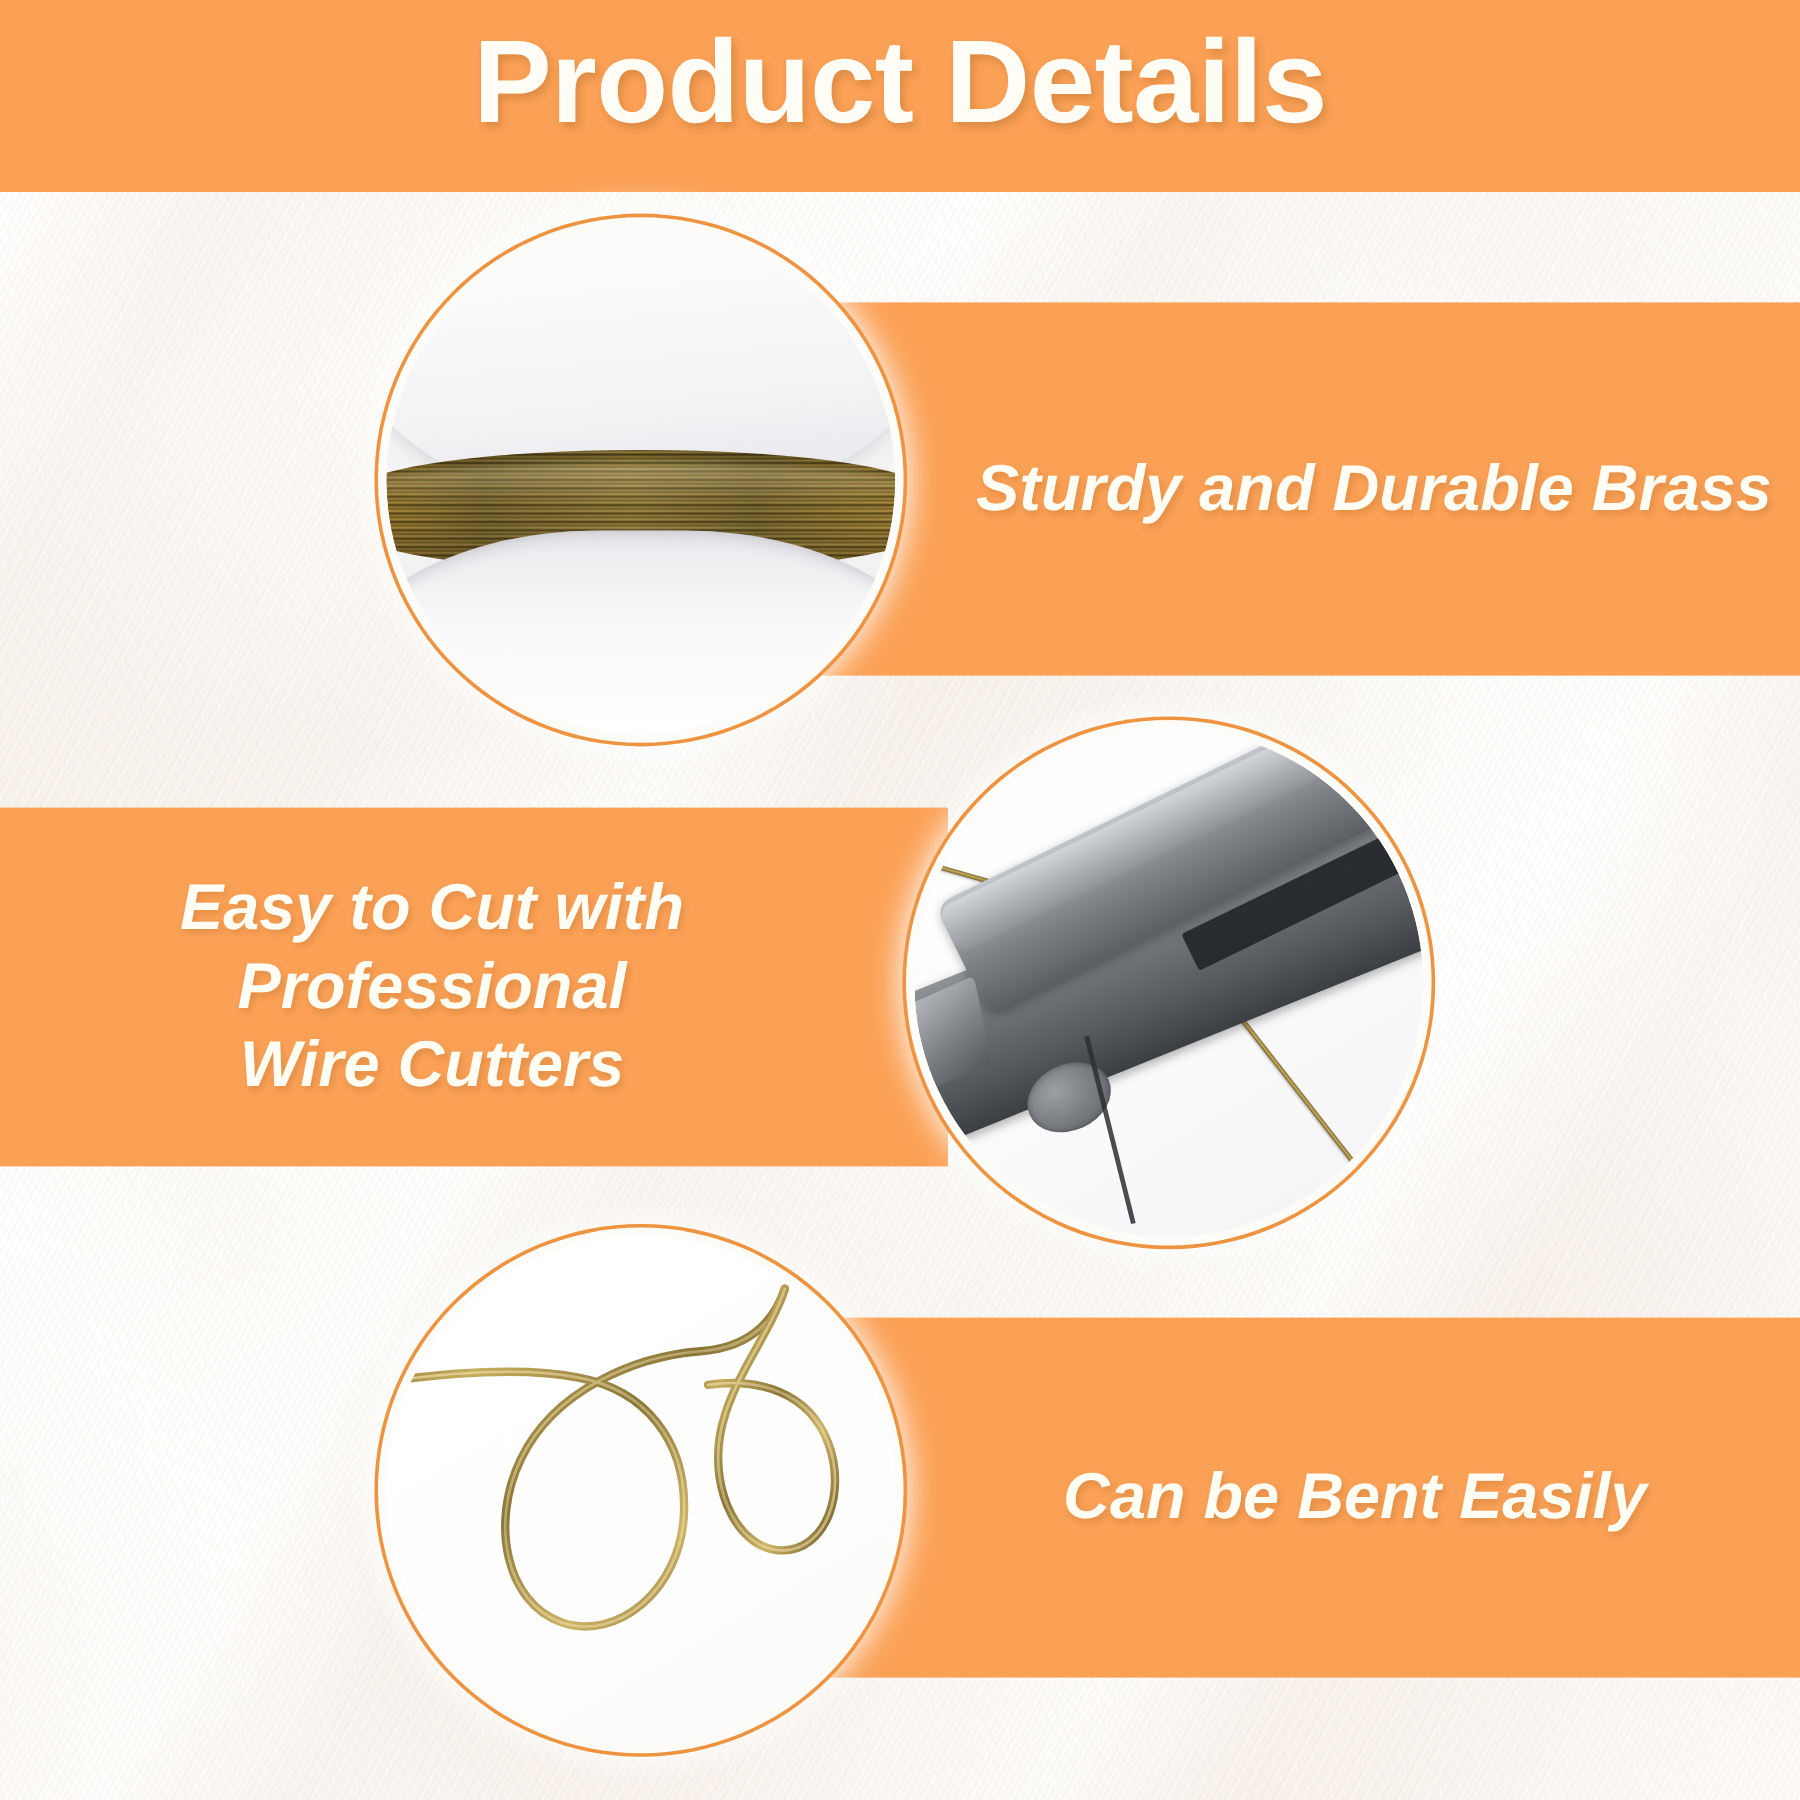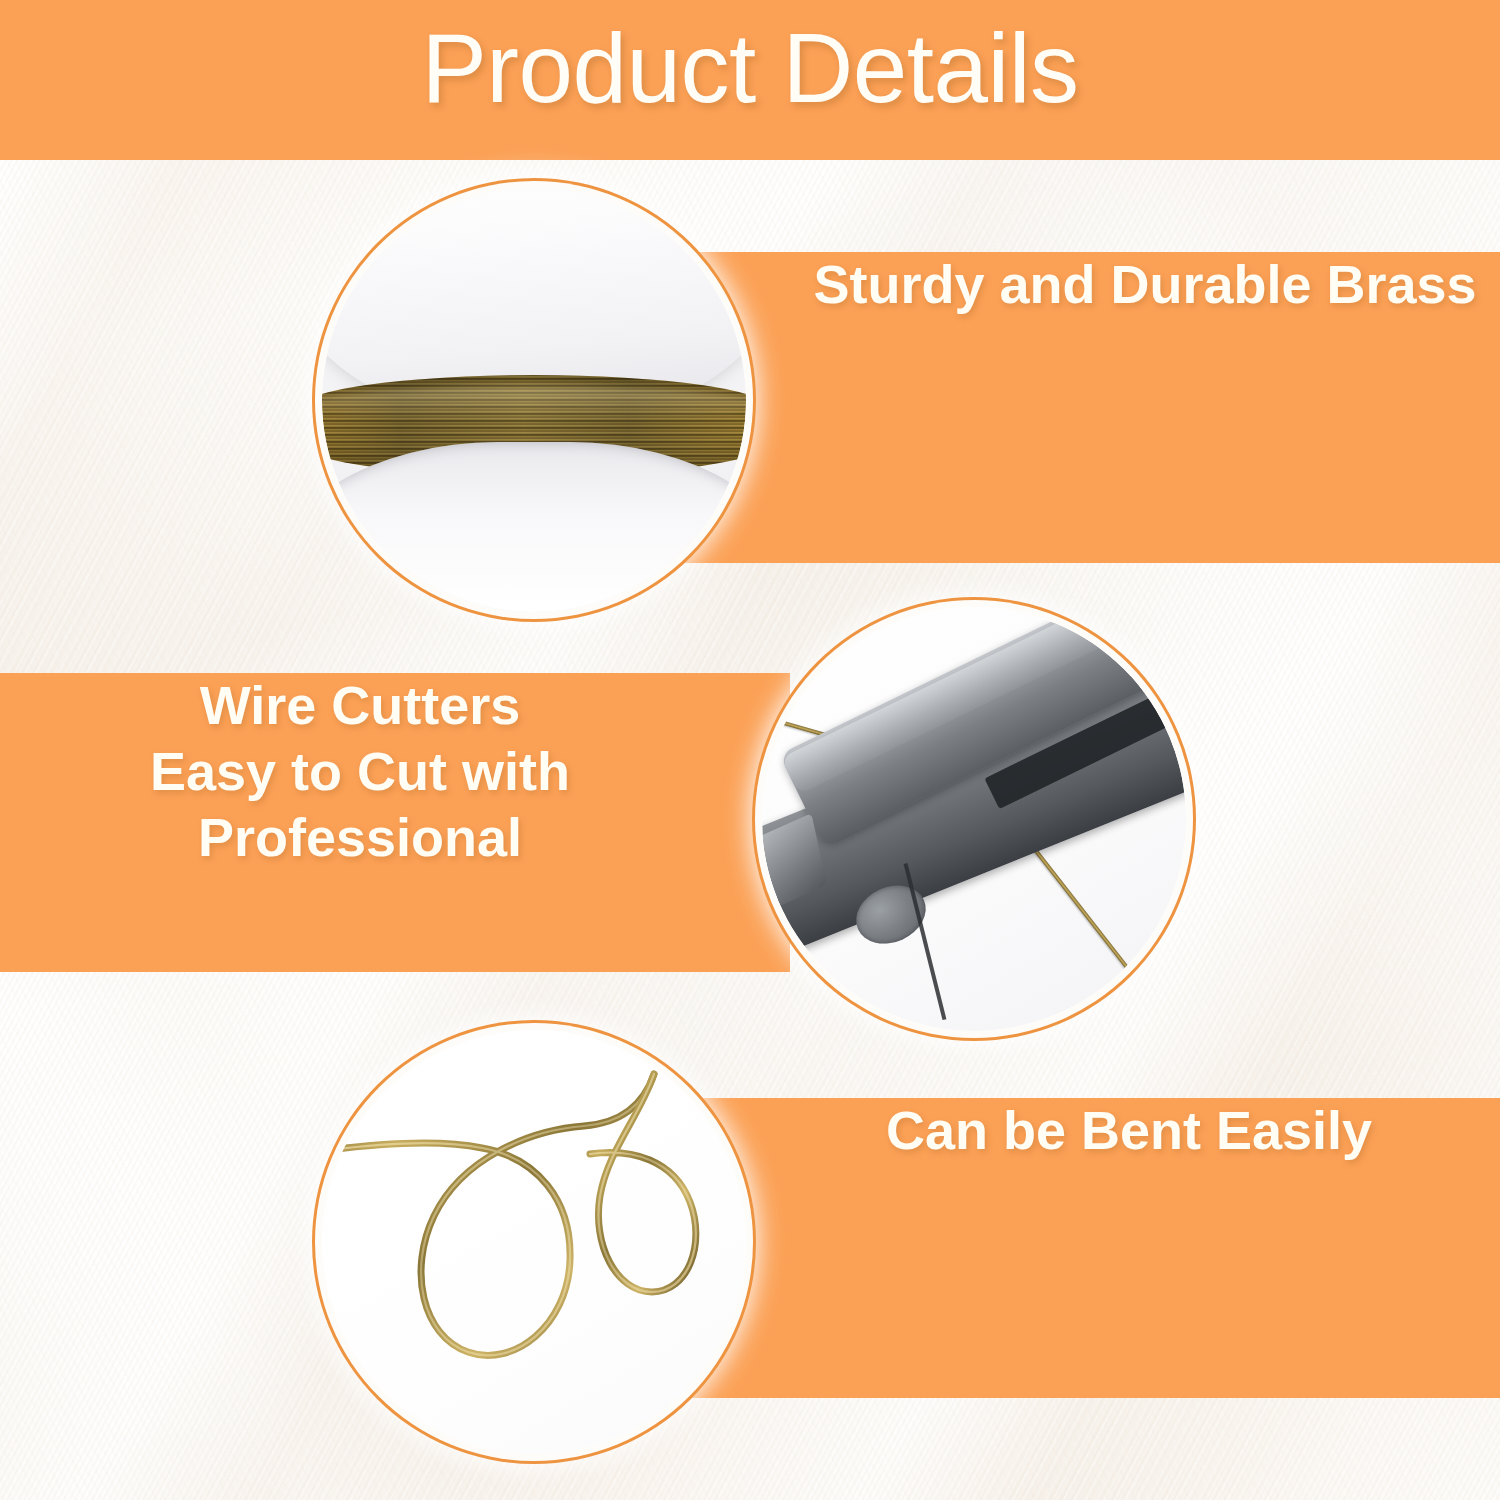--- a/index.html
+++ b/index.html
@@ -73,33 +73,34 @@
     height: 160px;
     background: #FBA156;
   }
   .header-title {
     position: absolute;
     left: 0;
     top: 12px;
     width: 1500px;
     text-align: center;
     font-size: 98px;
-    font-weight: normal;
+    font-weight: bold;
     color: #FFFDF6;
     letter-spacing: -0.5px;
     text-shadow: 3px 4px 7px rgba(150,85,25,0.30);
     white-space: nowrap;
   }
 
   
   .bar {
     position: absolute;
     background: #FBA156;
     display: flex;
-    align-items: flex-start;
+    align-items: center;
+    font-style: italic;
   }
   .bar-right { 
     justify-content: center;
   }
   .bar-left {
     justify-content: center;
   }
   .bar-text {
     color: #FFFDF4;
     font-weight: bold;
@@ -331,22 +332,22 @@
       <div class="spool-top"></div>
       <div class="spool-wire"></div>
       <div class="spool-wire-shade"></div>
       <div class="spool-wire-gloss"></div>
       <div class="spool-bottom"></div>
     </div>
   </div>
 
   <div class="bar bar-left" id="bar-2">
     <div class="bar-text">
+      <div>Easy to Cut with Professional</div>
       <div>Wire Cutters</div>
-      <div>Easy to Cut with Professional</div>
     </div>
   </div>
 
   <div class="circle" id="circle-2">
     <div class="circle-inner">
       <div class="cut-bg"></div>
       <div class="cut-wire cut-wire-a"></div>
       <div class="cut-wire cut-wire-b"></div>
       <div class="jaw jaw-lower"></div>
       <div class="jaw jaw-upper">

